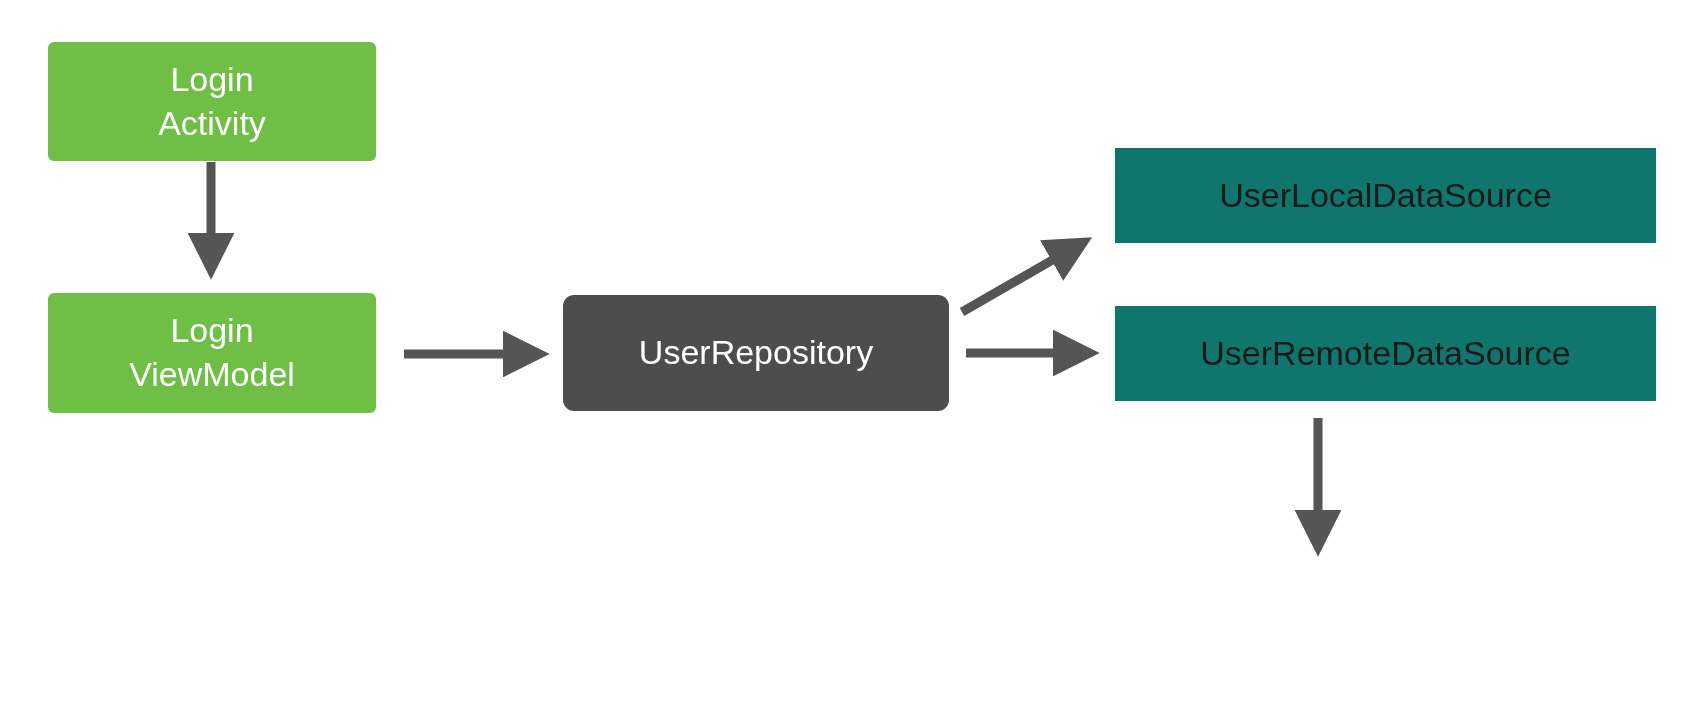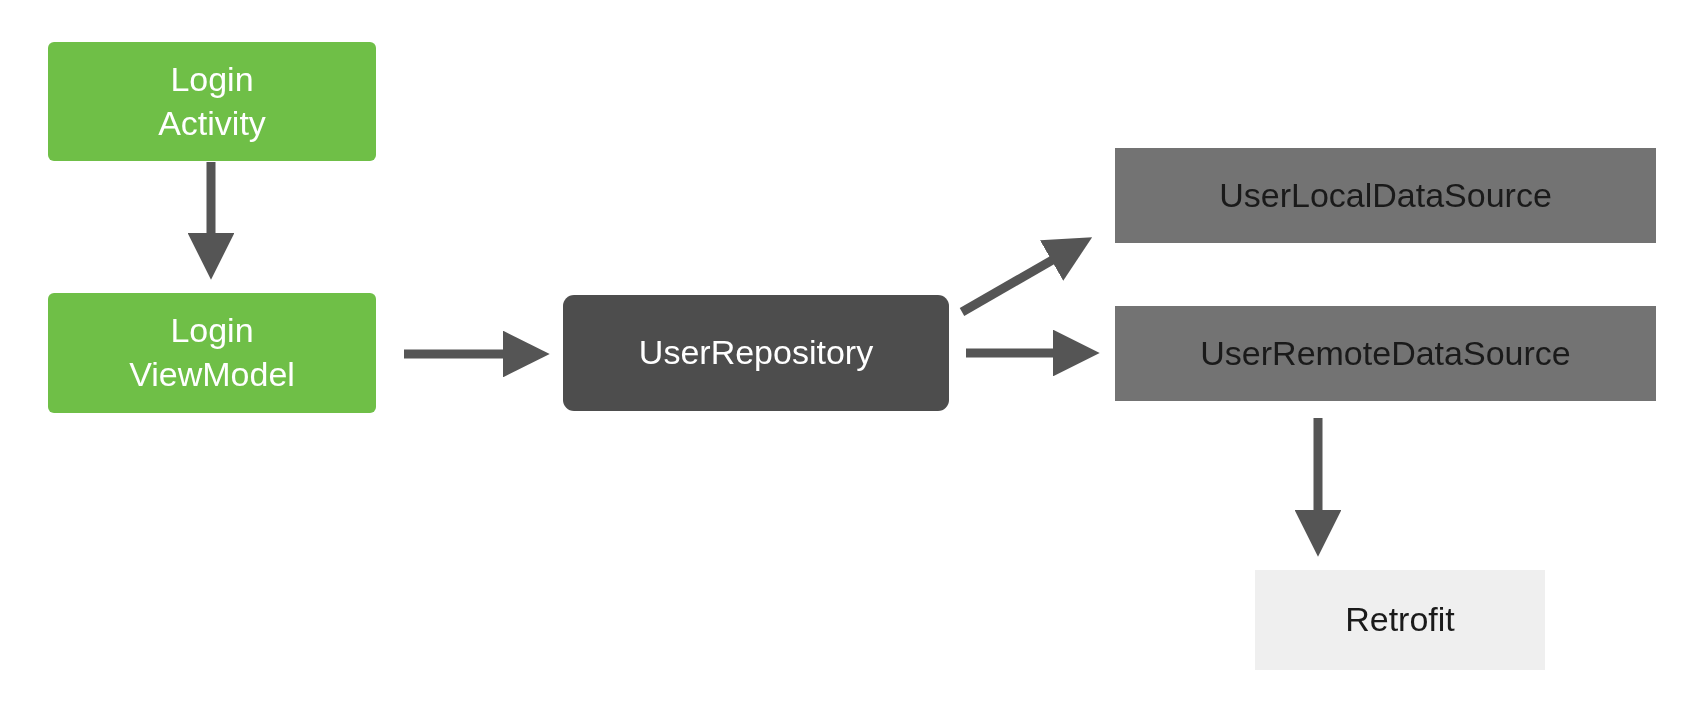--- a/index.html
+++ b/index.html
@@ -34,21 +34,21 @@
     border-radius: 6px;
     font-size: 34px;
   }
   .node-dark {
     background: #4d4d4d;
     color: #ffffff;
     border-radius: 11px;
     font-size: 34px;
   }
   .node-gray {
-    background: #737373;
+    background: #0f766e;
     color: #1a1a1a;
     border-radius: 0;
     font-size: 34px;
   }
   .node-light {
     background: #efefef;
     color: #1a1a1a;
     border-radius: 0;
     font-size: 34px;
   }
@@ -99,15 +99,14 @@
 
   <div class="node node-green" style="left: 48px; top: 293px; width: 328px; height: 120px;">Login
 ViewModel</div>
 
   <div class="node node-dark" style="left: 563px; top: 295px; width: 386px; height: 116px;">UserRepository</div>
 
   <div class="node node-gray" style="left: 1115px; top: 148px; width: 541px; height: 95px;">UserLocalDataSource</div>
 
   <div class="node node-gray" style="left: 1115px; top: 306px; width: 541px; height: 95px;">UserRemoteDataSource</div>
 
-  <div class="node node-light" style="left: 1255px; top: 570px; width: 290px; height: 100px;">Retrofit</div>
 
 </div>
 
 </body></html>

